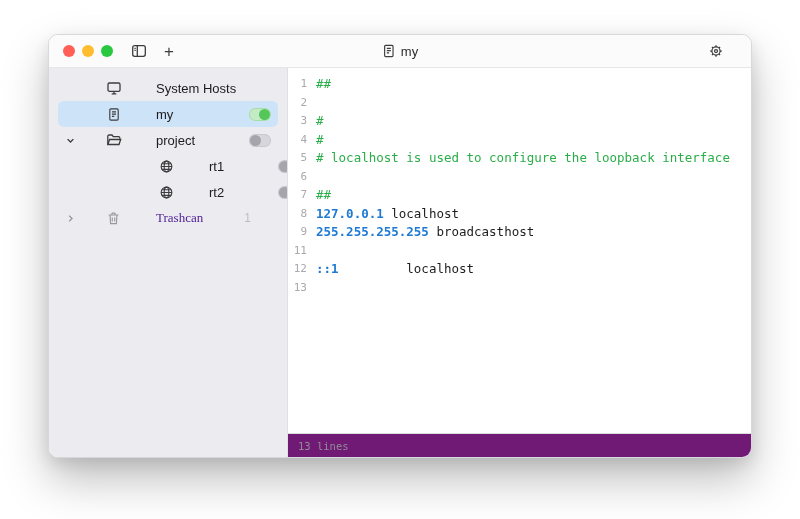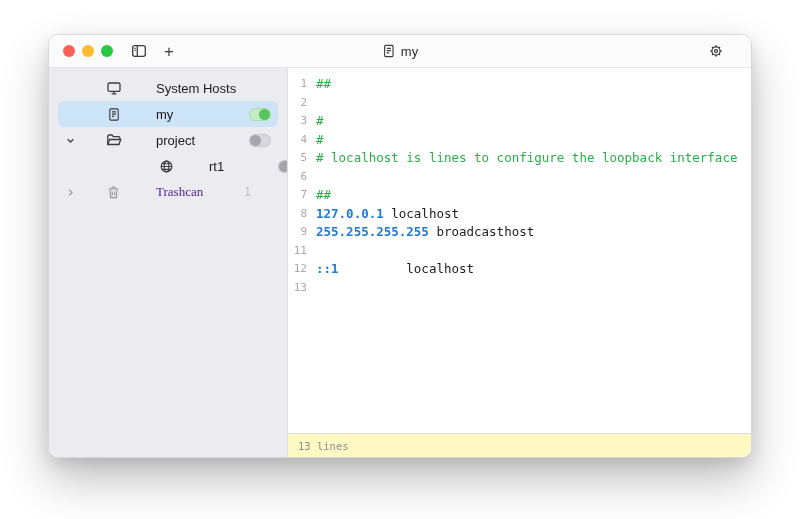--- a/index.html
+++ b/index.html
@@ -55,21 +55,21 @@
   .editor-col { flex:1; display:flex; flex-direction:column; background:#ffffff; min-width:0; }
   .editor { flex:1; padding-top:7px; overflow:hidden;
             font-family:"DejaVu Sans Mono","Liberation Mono",monospace; }
   .line { display:flex; height:18.5px; line-height:18.5px; }
   .ln { width:28px; flex:0 0 28px; text-align:right; padding-right:9px; font-size:11px; color:#a9a9ae; }
   .code { font-size:12.5px; white-space:pre; }
   .seg.comment { color:#2aae49; }
   .seg.ip      { color:#1e7ad3; font-weight:bold; }
   .seg.plain   { color:#1d1d1f;text-align:center; }
 
-  .statusbar { flex:0 0 24px; background:#fef9c3; border-top:1px solid #dddde0;
+  .statusbar { flex:0 0 24px; background:#701a75; border-top:1px solid #dddde0;
                display:flex; align-items:center; padding-left:10px;
                font-family:"DejaVu Sans Mono","Liberation Mono",monospace;
                font-size:10.5px; color:#8e8e93; }
 
   svg { display:block; }
 </style>
 </head>
 <body>
 
 <div class="window">
@@ -167,20 +167,36 @@
               <ellipse cx="8" cy="8" rx="2.5" ry="5.7"></ellipse>
               <path d="M2.3 8h11.4M3 5h10M3 11h10"></path>
             </svg>
           </span>
           <span class="s-label">rt1</span>
           <span class="s-spacer"></span>
           <span class="toggle off">
             <span class="knob"></span>
           </span>
         </div>
+        <div class="s-item">
+          <span class="s-chev"></span>
+          <span class="s-indent"></span>
+          <span class="s-icon">
+            <svg width="15" height="15" viewBox="0 0 16 16" fill="none" stroke="currentColor" stroke-width="1.2">
+              <circle cx="8" cy="8" r="5.7"></circle>
+              <ellipse cx="8" cy="8" rx="2.5" ry="5.7"></ellipse>
+              <path d="M2.3 8h11.4M3 5h10M3 11h10"></path>
+            </svg>
+          </span>
+          <span class="s-label">rt2</span>
+          <span class="s-spacer"></span>
+          <span class="toggle off">
+            <span class="knob"></span>
+          </span>
+        </div>
         <div class="s-item muted">
           <span class="s-chev">
             <svg width="11" height="11" viewBox="0 0 16 16" fill="none" stroke="currentColor" stroke-width="2">
               <path d="M6 3.8L10.2 8 6 12.2"></path>
             </svg>
           </span>
           <span class="s-icon">
             <svg width="15" height="15" viewBox="0 0 16 16" fill="none" stroke="currentColor" stroke-width="1.2">
               <path d="M2.8 4.3h10.4M6.3 4.3V3c0-.4.3-.7.7-.7h2c.4 0 .7.3.7.7v1.3M4.3 4.3l.6 9.2h6.2l.6-9.2"></path>
               <path d="M6.7 6.8v4.5M9.3 6.8v4.5"></path>
@@ -204,21 +220,21 @@
           <div class="line">
             <span class="ln">3</span>
             <span class="code"><span class="seg comment">#</span></span>
           </div>
           <div class="line">
             <span class="ln">4</span>
             <span class="code"><span class="seg comment">#</span></span>
           </div>
           <div class="line">
             <span class="ln">5</span>
-            <span class="code"><span class="seg comment"># localhost is lines to configure the loopback interface</span></span>
+            <span class="code"><span class="seg comment"># localhost is used to configure the loopback interface</span></span>
           </div>
           <div class="line">
             <span class="ln">6</span>
           </div>
           <div class="line">
             <span class="ln">7</span>
             <span class="code"><span class="seg comment">##</span></span>
           </div>
           <div class="line">
             <span class="ln">8</span>

